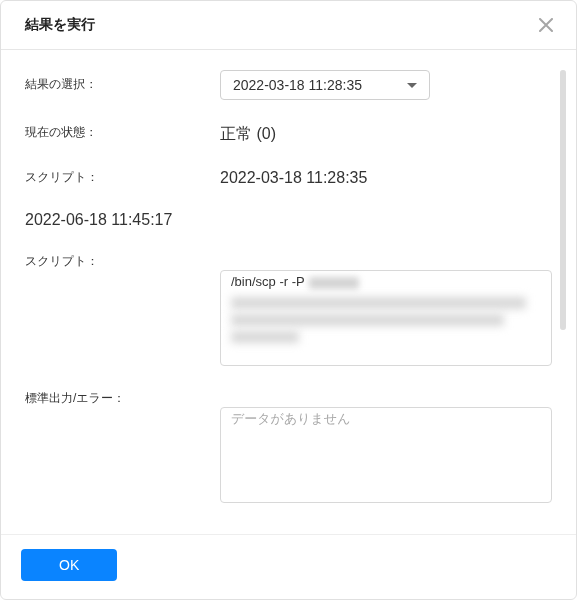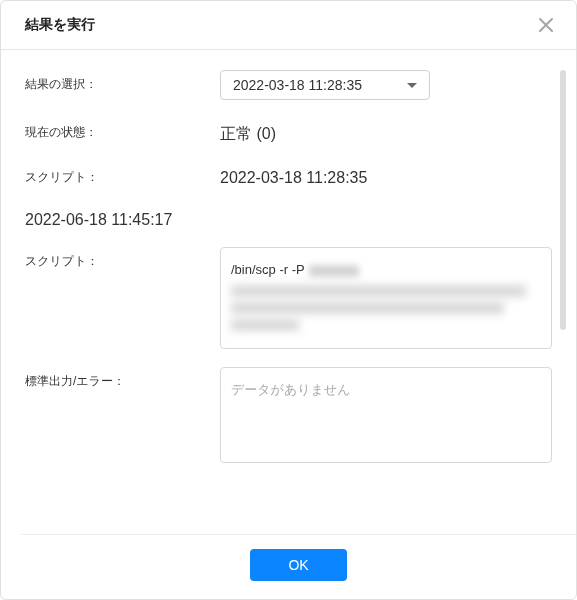--- a/index.html
+++ b/index.html
@@ -82,26 +82,27 @@
       width: 0; height: 0;
       border-left: 5px solid transparent;
       border-right: 5px solid transparent;
       border-top: 5px solid #666;
       margin-left: 10px;
     }
     .textbox {
       flex: 1;
       border: 1px solid #d8d8d8;
       border-radius: 4px;
-      padding: 12px 10px;
+      padding: 1px 10px;
       font-size: 13px;
       color: #333;
       min-height: 96px;
       background: #fff;
       line-height: 1.5;
+      margin-top: 23px;
     }
     .textbox.empty { color: #a8a8a8; }
     .script-first { color: #333; }
     .blur-line {
       height: 12px;
       background: #d8d8d8;
       filter: blur(4px);
       border-radius: 2px;
       margin: 5px 0;
     }
@@ -129,23 +130,22 @@
     }
     .scrollbar-thumb {
       width: 100%;
       height: 260px;
       background: #dcdcdc;
       border-radius: 3px;
     }
     .dialog-footer {
       padding: 14px 20px 18px 20px;
       display: flex;
-      justify-content: center;
+      justify-content: flex-start;
       border-top: 1px solid #eee;
-      margin-left: 20px;
     }
     .ok-btn {
       background: #0a84ff;
       color: #fff;
       border: none;
       border-radius: 4px;
       padding: 8px 38px;
       font-size: 14px;
       cursor: pointer;
     }

